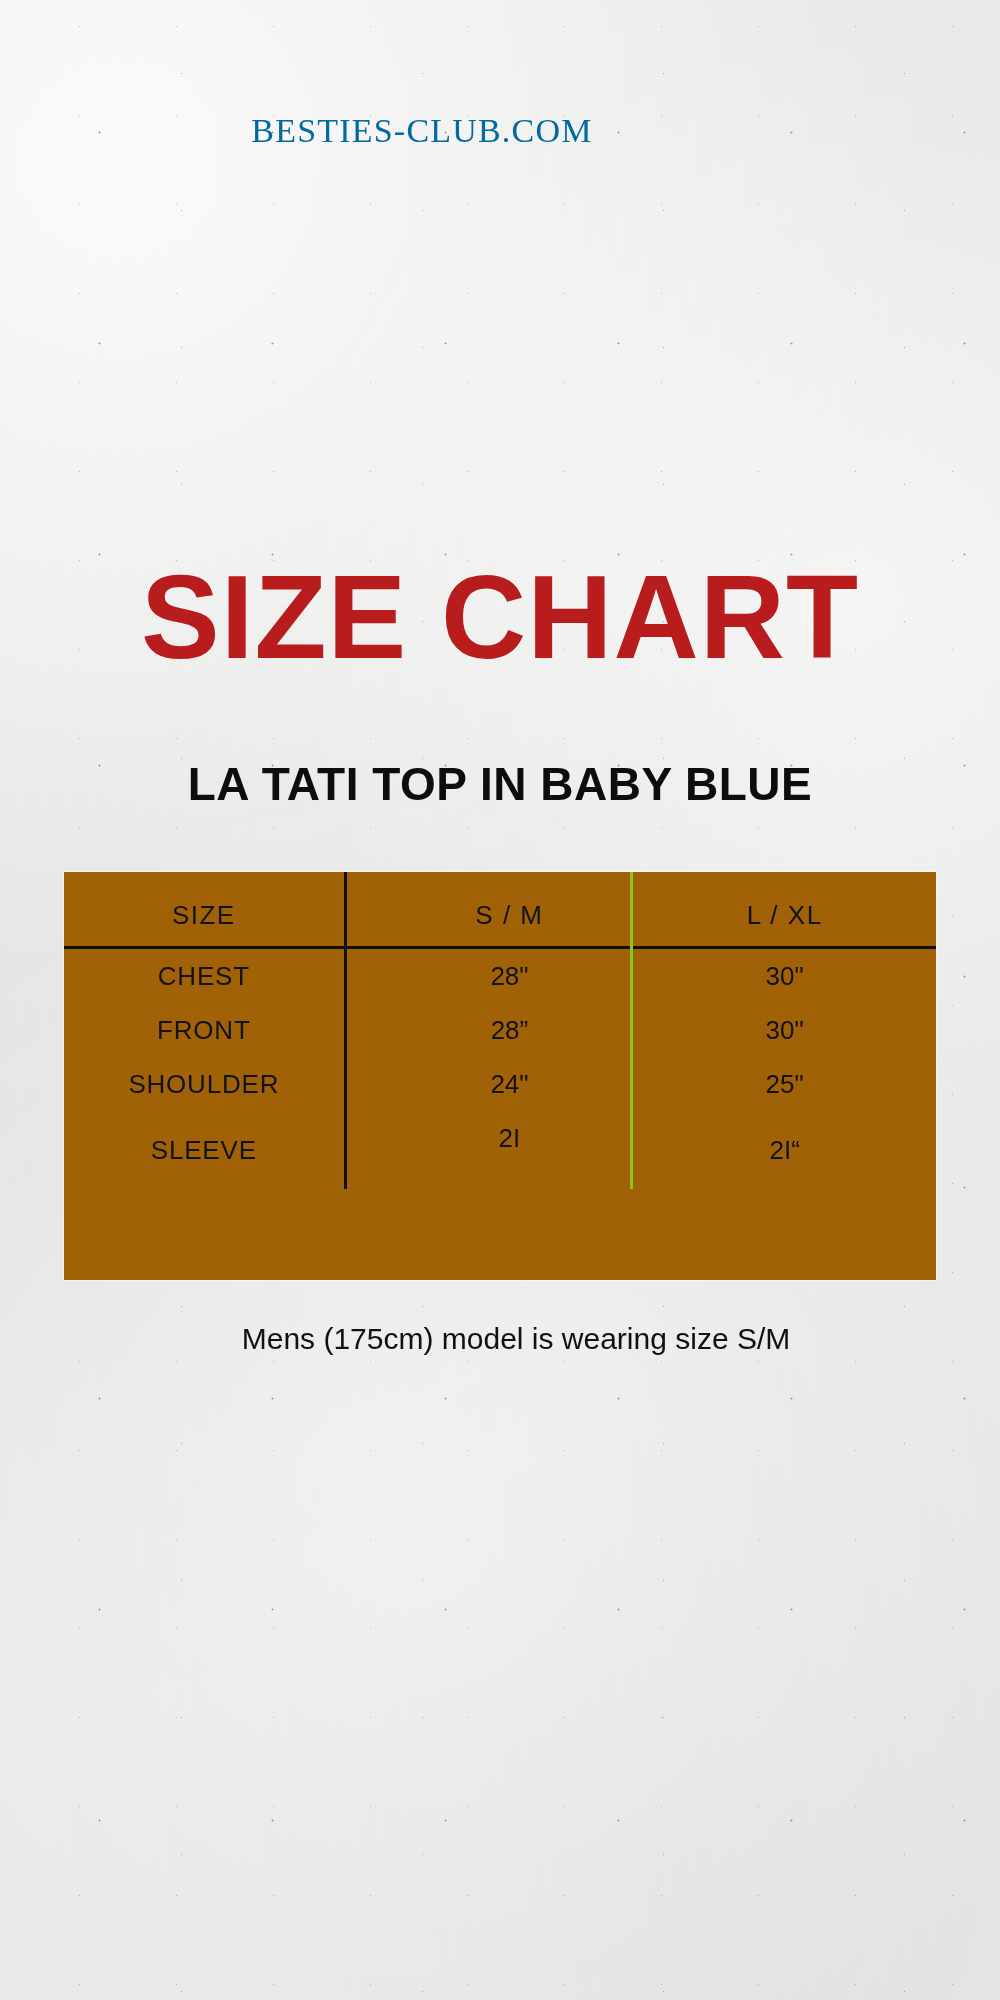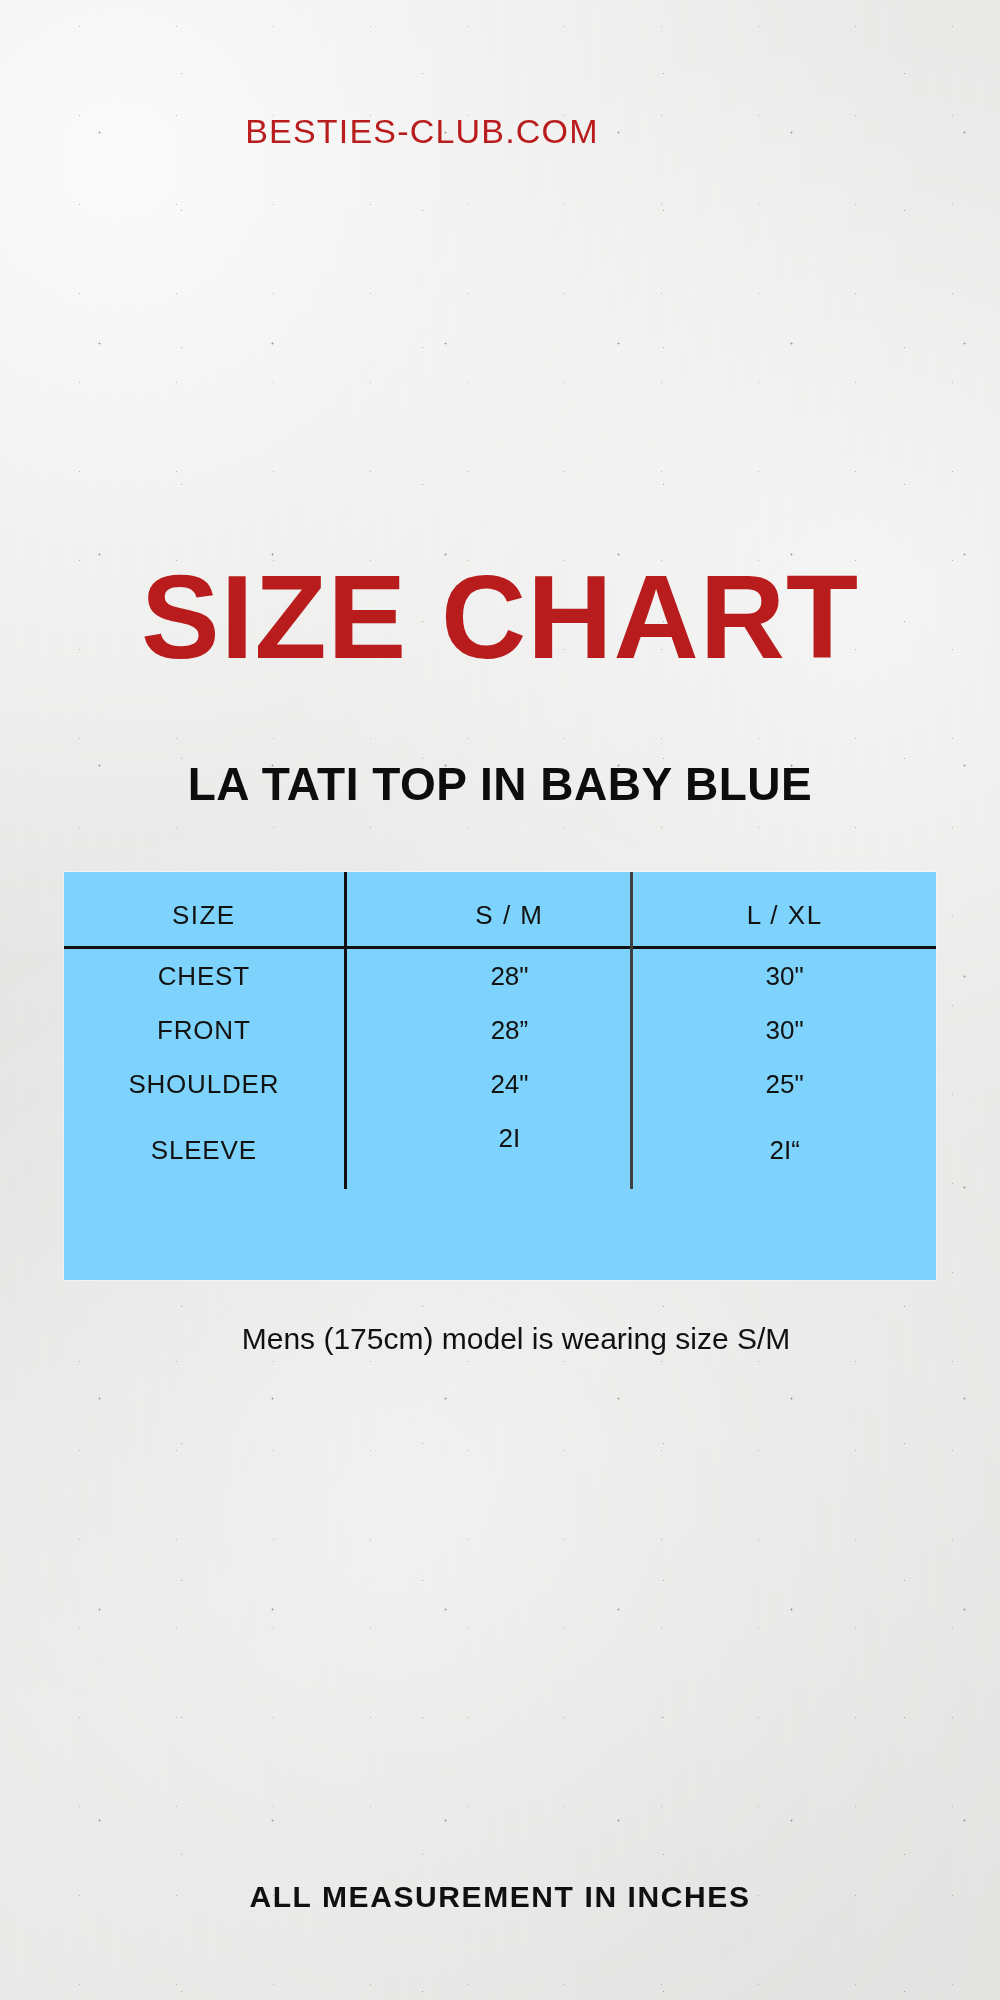--- a/index.html
+++ b/index.html
@@ -56,24 +56,24 @@
     width: 1000px;
     height: 2000px;
   }
 
   .site-url {
     position: absolute;
     top: 112px;
     left: 0;
     width: 844px;
     text-align: center;
-    font-family: Liberation Sans, sans-serif;
+    font-family: Liberation Serif, serif;
     font-size: 34px;
     letter-spacing: 1.2px;
-    color: #b91c1c;
+    color: #0369a1;
     font-weight: 400;
   }
 
   .title {
     position: absolute;
     top: 562px;
     left: 0;
     width: 1000px;
     text-align: center;
     font-size: 118px;
@@ -96,21 +96,21 @@
     color: #0d0d0d;
     margin-top: 32px;
   }
 
   .table-card {
     position: absolute;
     top: 872px;
     left: 64px;
     width: 872px;
     height: 408px;
-    background: #7dd3fc;
+    background: #a16207;
     box-shadow: 0 0 0 1px rgba(255,255,255,0.4);
   }
 
   table.size-table {
     position: absolute;
     top: 0;
     left: 0;
     width: 872px;
     border-collapse: collapse;
     font-size: 26px;
@@ -131,21 +131,21 @@
     padding-top: 12px;
   }
   table.size-table thead th.c1,
   table.size-table tbody td.c1 {
     width: 290px;
   }
   table.size-table thead th.c2,
   table.size-table tbody td.c2 {
     width: 258px;
     border-left: 3px solid #111;
-    border-right: 3px solid #404040;
+    border-right: 3px solid #84cc16;
     padding-left: 42px;
   }
   table.size-table thead th.c3,
   table.size-table tbody td.c3 {
     width: 324px;
   }
   table.size-table thead tr {
     border-bottom: 3px solid #111;
   }
   table.size-table tbody tr:last-child td.c2 {
@@ -227,15 +227,14 @@
           <td class="c1"><span class="row-label">SLEEVE</span></td>
           <td class="c2">2I</td>
           <td class="c3">2I“</td>
         </tr>
       </tbody>
     </table>
   </div>
 
   <div class="note">Mens (175cm) model is wearing size S/M</div>
 
-  <div class="footer">ALL MEASUREMENT IN INCHES</div>
 
 </div>
 
 </body></html>

